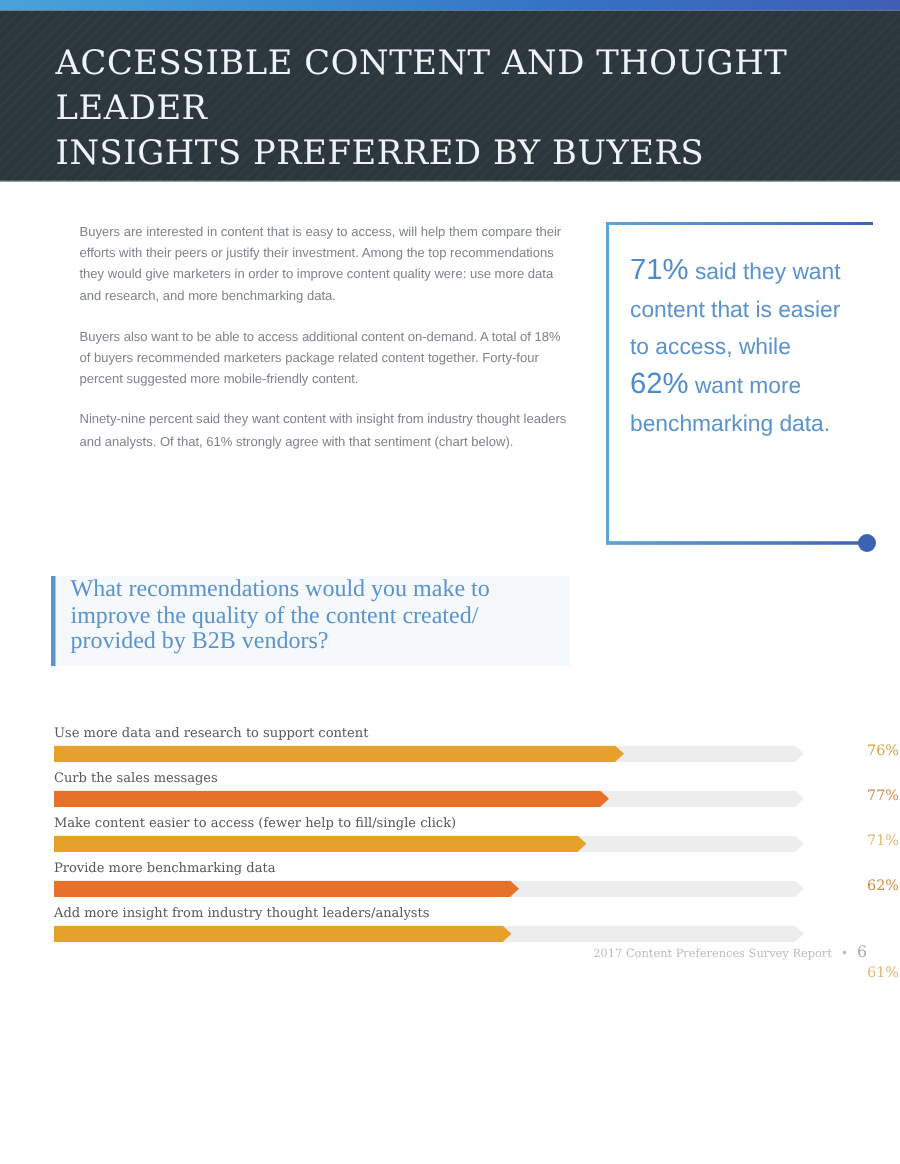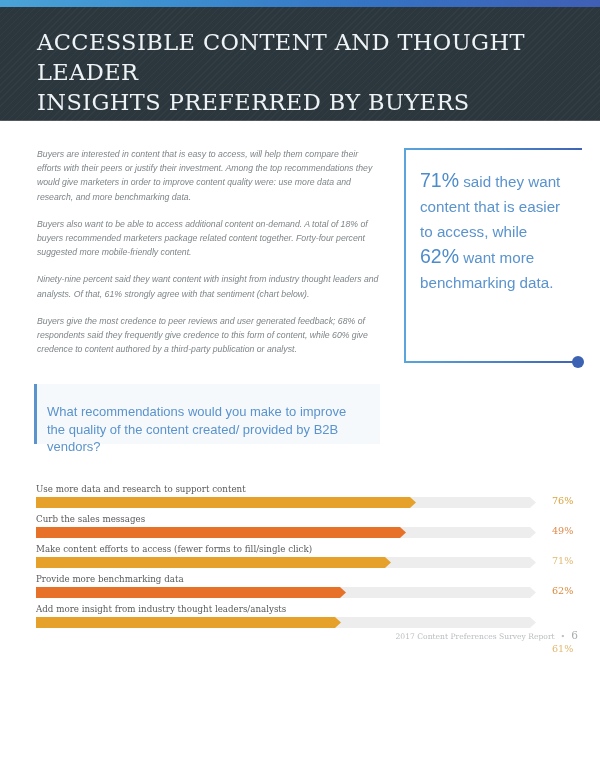--- a/index.html
+++ b/index.html
@@ -43,21 +43,21 @@
     color:#eef3f6;
     font-weight:400;
     white-space:pre-line;
   }
 
   
   .body-copy{
     position:absolute;left:37px;top:147px;width:344px;
     font-size:8.7px;line-height:14.2px;color:#7e8588;
   }
-  .body-copy p{margin:0 0 13px 0;font-style:italic;}
+  .body-copy p{margin:0 0 13px 16px;}
   .body-copy p:last-child{margin-bottom:0;}
 
   
   .quote{
     position:absolute;left:404px;top:148px;width:178px;height:215px;
     box-sizing:border-box;
     border-left:2px solid #59a5dc;
     border-top:2px solid #59a5dc;
     border-bottom:2px solid #3f63b4;
     border-right:2px solid #ffffff;
@@ -84,23 +84,23 @@
   }
 
   
   .question{
     position:absolute;left:34px;top:384px;width:346px;height:60px;
     background:#f6f9fc;
     border-left:3px solid #5b93cc;
     box-sizing:border-box;
   }
   .question-text{
-    position:absolute;left:47px;top:403px;width:320px;
-    font-family:Liberation Sans, sans-serif;
-    font-size:13px;line-height:17.6px;color:#5a93cd;
+    position:absolute;left:47px;top:384px;width:320px;
+    font-family:Liberation Serif, serif;
+    font-size:16px;line-height:17.6px;color:#5a93cd;
   }
 
   
   .chart{position:absolute;left:36px;top:484px;width:528px;}
   .chart-row{position:relative;height:30px;margin-bottom:0px;}
   .row-label{
     position:absolute;left:0px;top:0px;
     font-family:"DejaVu Serif", serif;
     font-size:8.7px;color:#58595b;white-space:nowrap;
   }
@@ -110,21 +110,21 @@
   .bar-track{
     position:absolute;left:0;top:0;height:11px;width:500px;
     background:#ededed;
     clip-path:polygon(0 0, calc(100% - 6px) 0, 100% 50%, calc(100% - 6px) 100%, 0 100%);
   }
   .bar-fill{
     position:absolute;left:0;top:0;height:11px;
     clip-path:polygon(0 0, calc(100% - 6px) 0, 100% 50%, calc(100% - 6px) 100%, 0 100%);
   }
   .bar-value{
-    position:absolute;left:516px;top:11px;
+    position:absolute;left:542px;top:11px;
     font-family:"DejaVu Serif", serif;
     font-size:9.6px;
   }
 
   
   .footer{
     position:absolute;right:22px;bottom:23px;
     font-family:"DejaVu Serif", serif;
     font-size:7.6px;color:#b9bdbf;
     display:flex;align-items:baseline;gap:6px;
@@ -143,21 +143,20 @@
     <div class="stripes"></div>
     <div class="rule"></div>
   </div>
   <div class="header-title">ACCESSIBLE CONTENT AND THOUGHT LEADER
 INSIGHTS PREFERRED BY BUYERS</div>
 
   <div class="body-copy">
     <p>Buyers are interested in content that is easy to access, will help them compare their efforts with their peers or justify their investment. Among the top recommendations they would give marketers in order to improve content quality were: use more data and research, and more benchmarking data.</p>
     <p>Buyers also want to be able to access additional content on-demand. A total of 18% of buyers recommended marketers package related content together. Forty-four percent suggested more mobile-friendly content.</p>
     <p>Ninety-nine percent said they want content with insight from industry thought leaders and analysts. Of that, 61% strongly agree with that sentiment (chart below).</p>
-    <p>Buyers give the most credence to peer reviews and user generated feedback; 68% of respondents said they frequently give credence to this form of content, while 60% give credence to content authored by a third-party publication or analyst.</p>
   </div>
 
   <div class="quote"></div>
   <div class="quote-top-accent"></div>
   <div class="quote-bottom-accent"></div>
   <div class="quote-text"><span class="big">71%</span><span> said they want content that is easier to access, while </span><span class="big">62%</span><span> want more benchmarking data.</span></div>
   <div class="quote-dot"></div>
 
   <div class="question"></div>
   <div class="question-text">What recommendations would you make to improve the quality of the content created/ provided by B2B vendors?</div>
@@ -170,24 +169,24 @@
           <div class="bar-fill" style="width: 380px; background: rgb(230, 161, 42);"></div>
         </div>
         <div class="bar-value" style="color: rgb(217, 164, 63);">76%</div>
       </div>
       <div class="chart-row">
         <div class="row-label">Curb the sales messages</div>
         <div class="bar-wrap">
           <div class="bar-track"></div>
           <div class="bar-fill" style="width: 370px; background: rgb(232, 113, 42);"></div>
         </div>
-        <div class="bar-value" style="color: rgb(221, 138, 74);">49%</div>
-      </div>
-      <div class="chart-row">
-        <div class="row-label">Make content efforts to access (fewer forms to fill/single click)</div>
+        <div class="bar-value" style="color: rgb(221, 138, 74);">77%</div>
+      </div>
+      <div class="chart-row">
+        <div class="row-label">Make content easier to access (fewer help to fill/single click)</div>
         <div class="bar-wrap">
           <div class="bar-track"></div>
           <div class="bar-fill" style="width: 355px; background: rgb(230, 161, 42);"></div>
         </div>
         <div class="bar-value" style="color: rgb(224, 184, 112);">71%</div>
       </div>
       <div class="chart-row">
         <div class="row-label">Provide more benchmarking data</div>
         <div class="bar-wrap">
           <div class="bar-track"></div>

